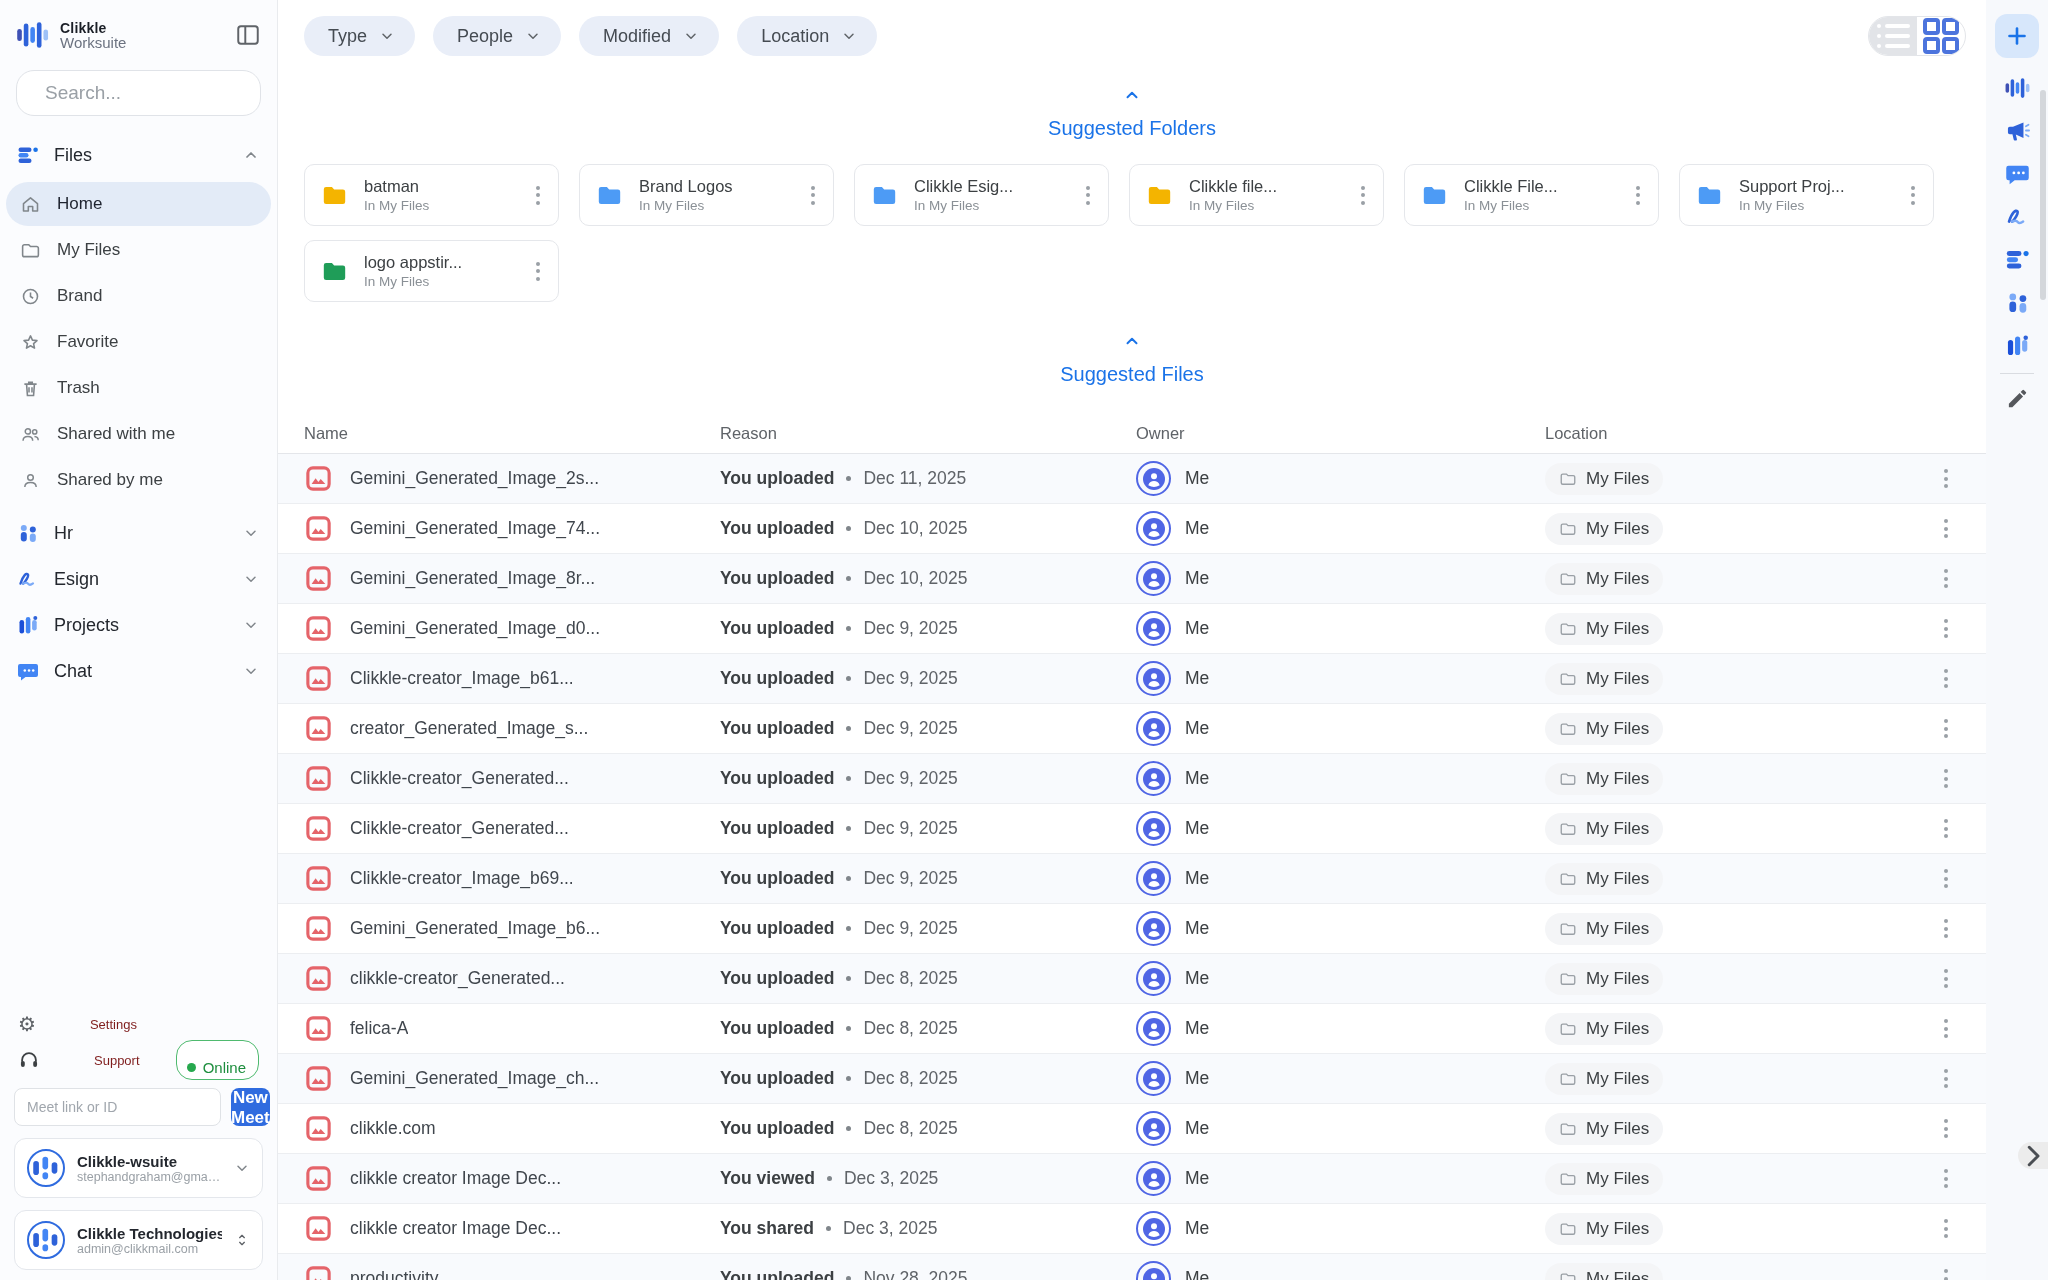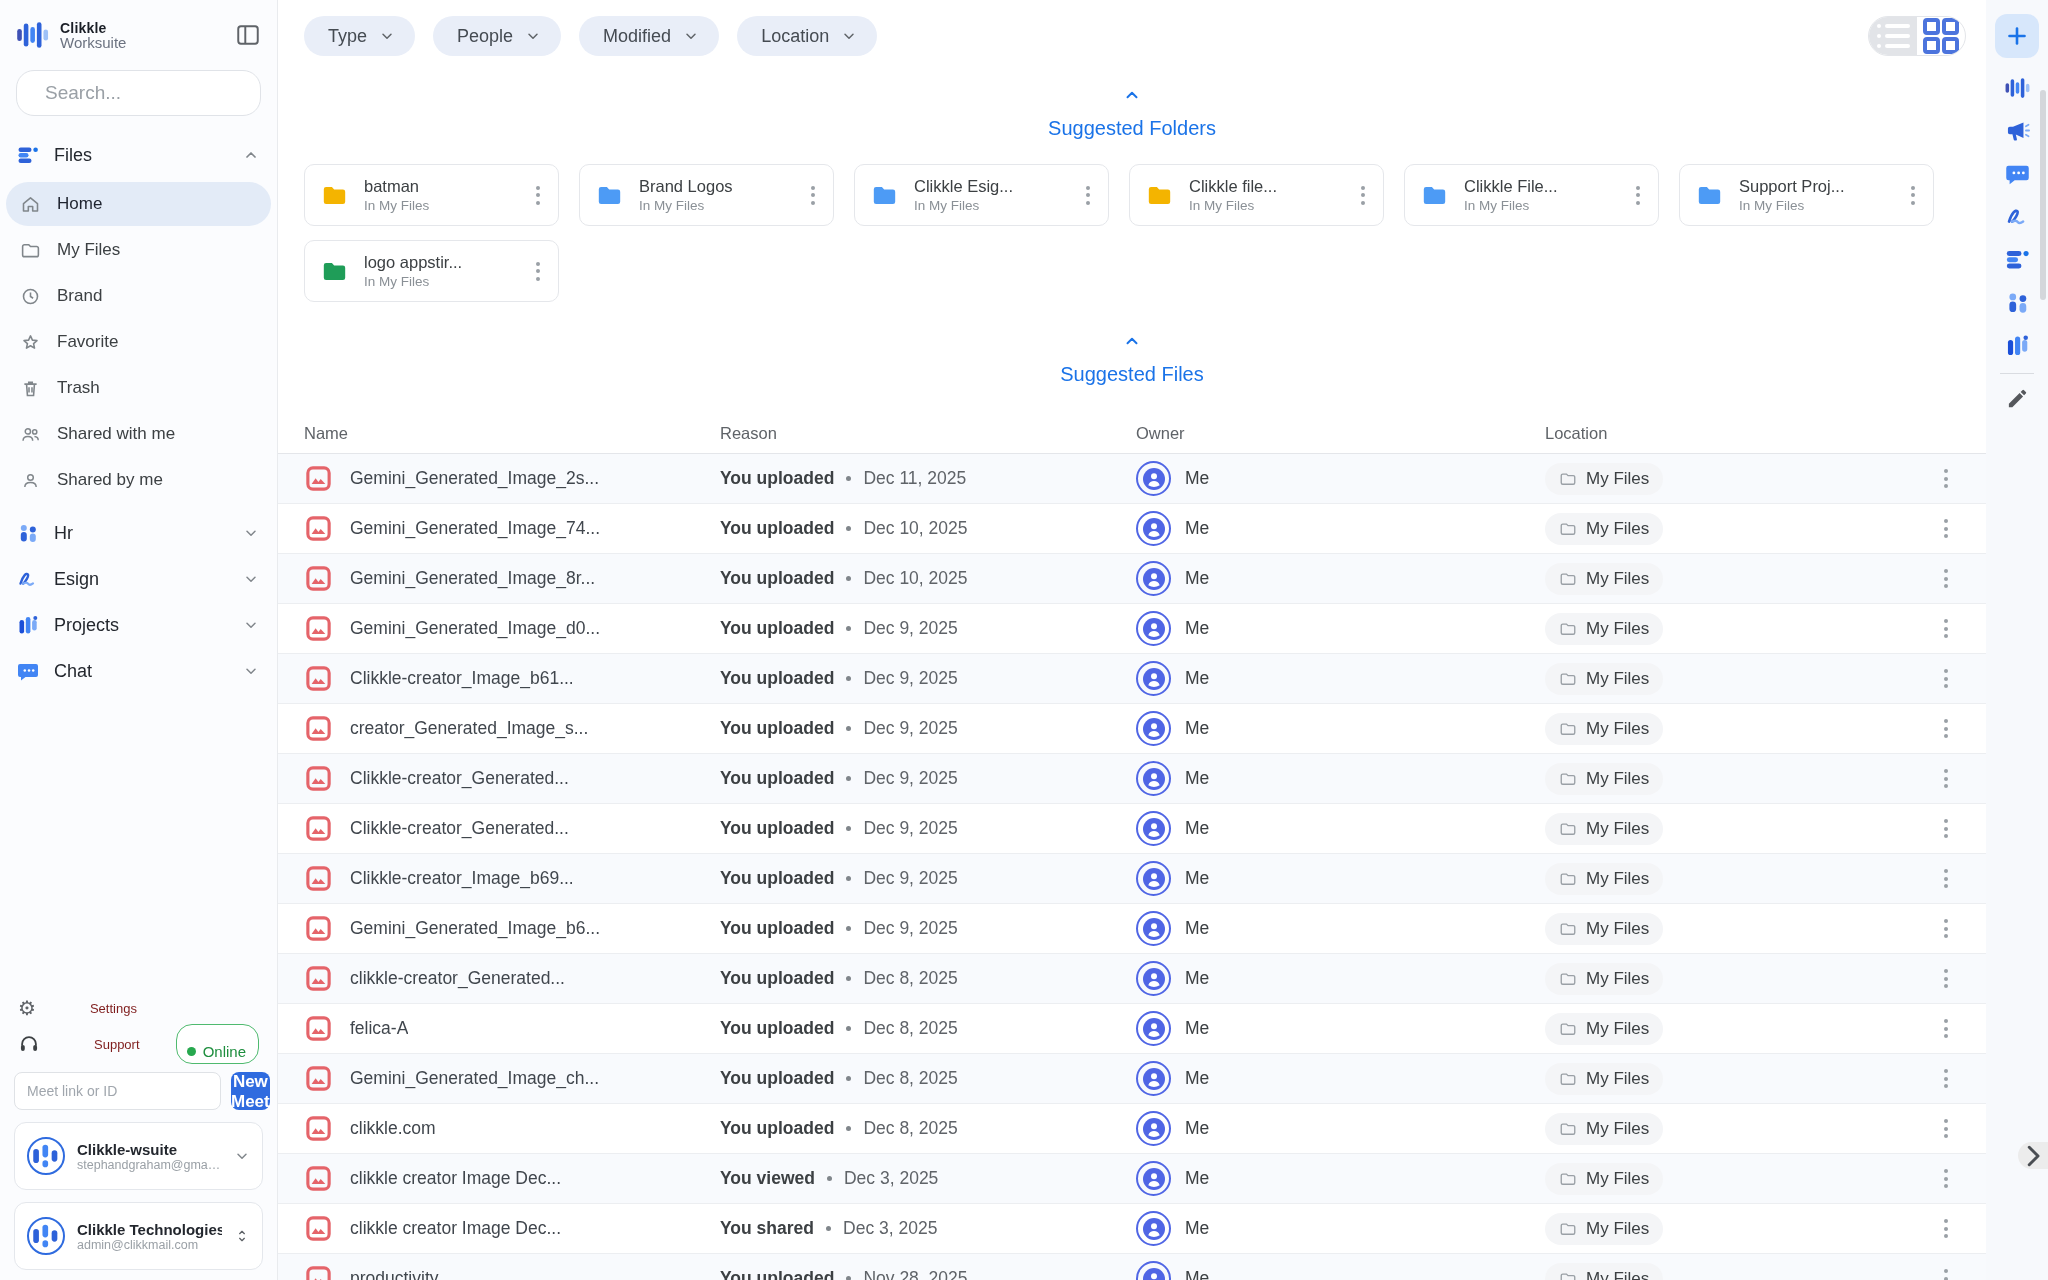--- a/index.html
+++ b/index.html
@@ -38,21 +38,21 @@
   .util-row { display:flex; align-items:center; gap:14px; height:36px; padding:0 4px; cursor:pointer; }
   .util-row .lbl { font-size:13px; color:#7f1d1d;margin-left:40px; }
   .util-row .ic { width:22px; height:22px; }
   .gear-glyph { font-size:20px; color:#5f6368; line-height:1; }
   .online-pill { margin-left:auto; border:1.5px solid #4fba6f; border-radius:16px; color:#1e8e3e; font-size:15px; padding:18px 12px 3px 10px; display:flex; align-items:center; gap:7px; background:#fff; }
   .online-pill i { width:9px; height:9px; border-radius:50%; background:#27a84e; }
   .meet-row { display:flex; gap:10px; margin-top:10px; }
   .meet-row input { flex:1; height:38px; border:1px solid #dfe2e6; border-radius:8px; padding:0 12px; font-size:14px; color:#3c4043; outline:none; font-family:inherit; background:#fff; }
   .meet-row input::placeholder { color:#a0a6ad; }
   .new-meet { width:100px; height:38px; background:#2f6bdf; border:none; border-radius:8px; color:#fff; font-size:17px; font-weight:bold; cursor:pointer; font-family:inherit; }
-  .acct-card { margin-top:12px; height:68px; border:1px solid #e4e7ec; border-radius:12px; background:#fff; display:flex; align-items:center; padding:0 12px; gap:12px; cursor:pointer; }
+  .acct-card { margin-top:12px; height:60px; border:1px solid #e4e7ec; border-radius:12px; background:#fff; display:flex; align-items:center; padding:0 12px; gap:12px; cursor:pointer; }
   .acct-avatar { width:38px; height:38px; min-width:38px; border:2.5px solid #2f6bdf; border-radius:50%; display:flex; align-items:center; justify-content:center; }
   .acct-avatar svg { width:18px; height:18px; }
   .acct-text { flex:1; overflow:hidden; }
   .acct-text .nm { font-size:15px; font-weight:bold; color:#23272e; white-space:nowrap; }
   .acct-text .em { font-size:12.5px; color:#9aa0a6; white-space:nowrap; overflow:hidden; text-overflow:ellipsis; }
 
   
   .main { flex:1; display:flex; flex-direction:column; background:#fff; overflow:hidden; }
   .topbar { display:flex; margin:16px 20px 0 26px; }
   .chips { display:flex; gap:18px; }

